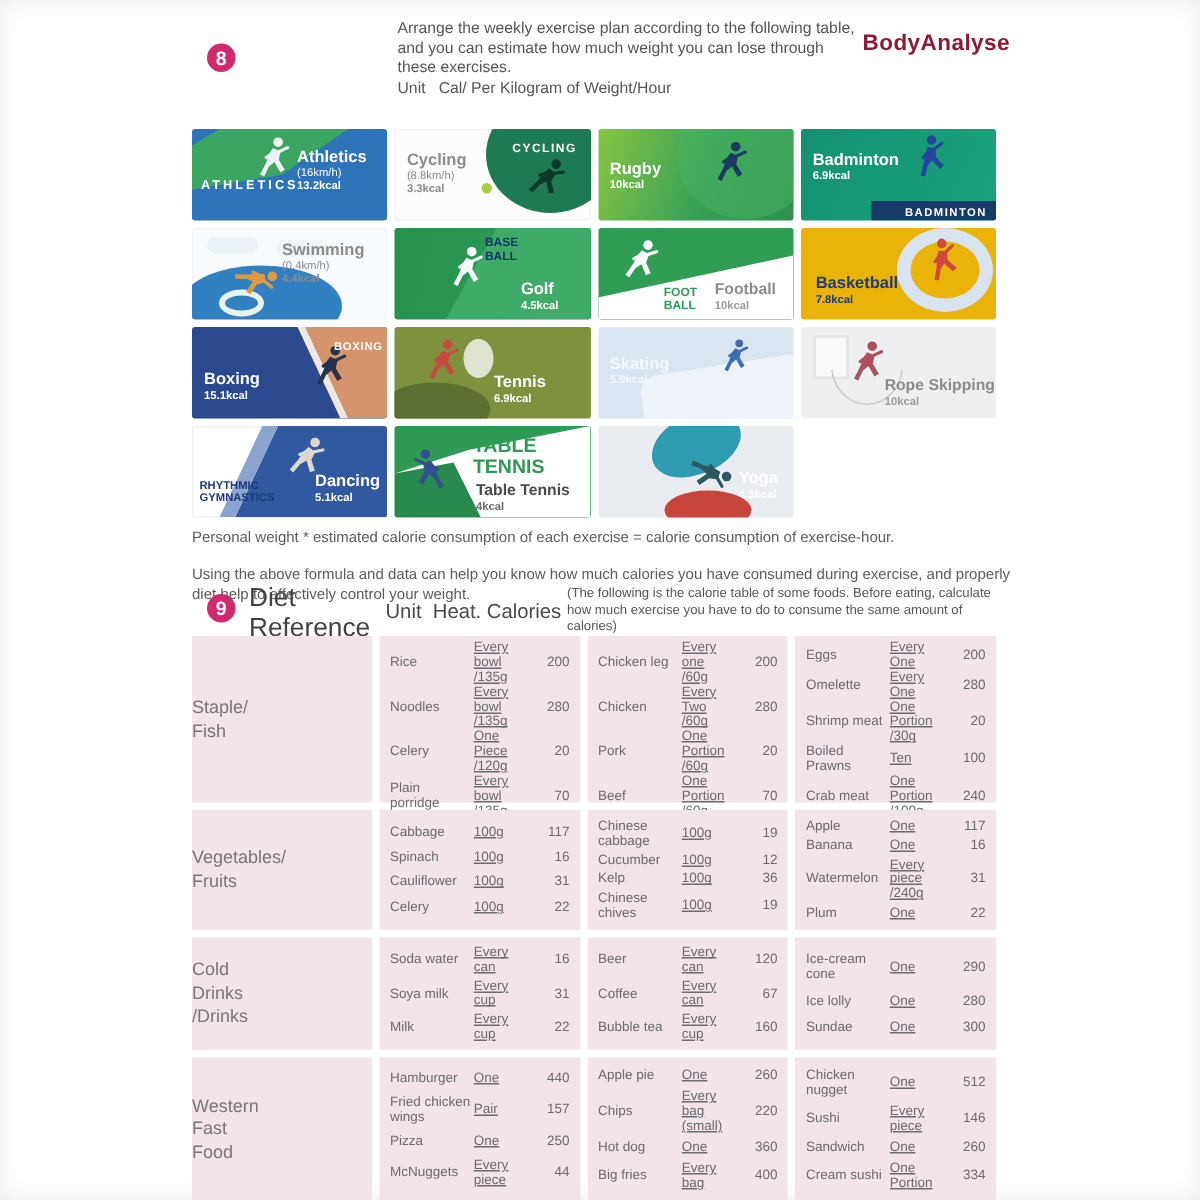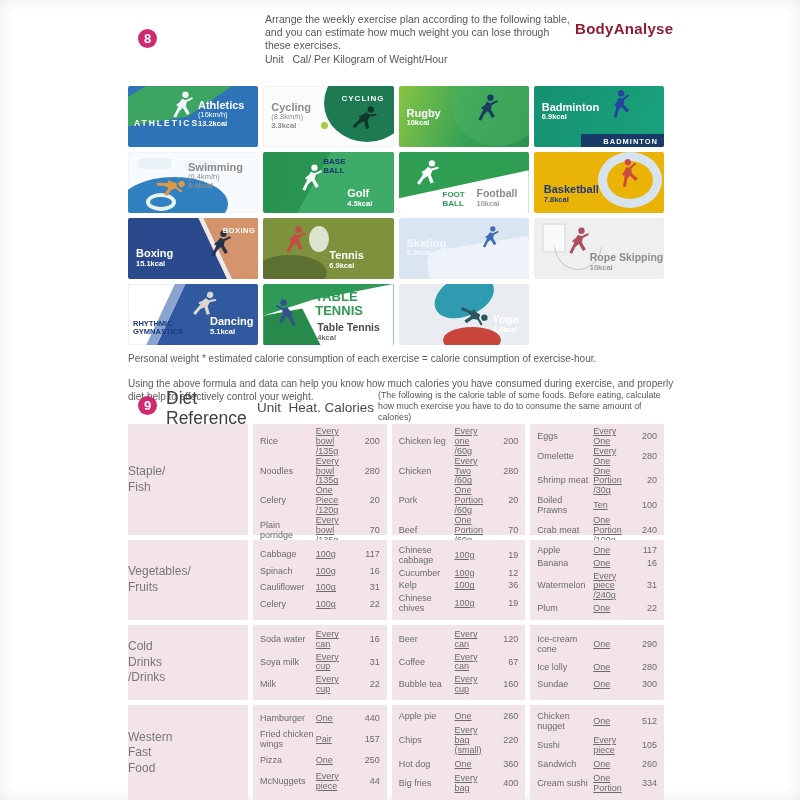--- a/index.html
+++ b/index.html
@@ -631,21 +631,21 @@
         </div>
         <div class="diet-panel">
           <div class="diet-row">
             <span class="dc0">Chicken nugget</span>
             <span class="dc1">One</span>
             <span class="dc2">512</span>
           </div>
           <div class="diet-row">
             <span class="dc0">Sushi</span>
             <span class="dc1">Every piece</span>
-            <span class="dc2">105</span>
+            <span class="dc2">146</span>
           </div>
           <div class="diet-row">
             <span class="dc0">Sandwich</span>
             <span class="dc1">One</span>
             <span class="dc2">260</span>
           </div>
           <div class="diet-row">
             <span class="dc0">Cream sushi</span>
             <span class="dc1">One Portion</span>
             <span class="dc2">334</span>

